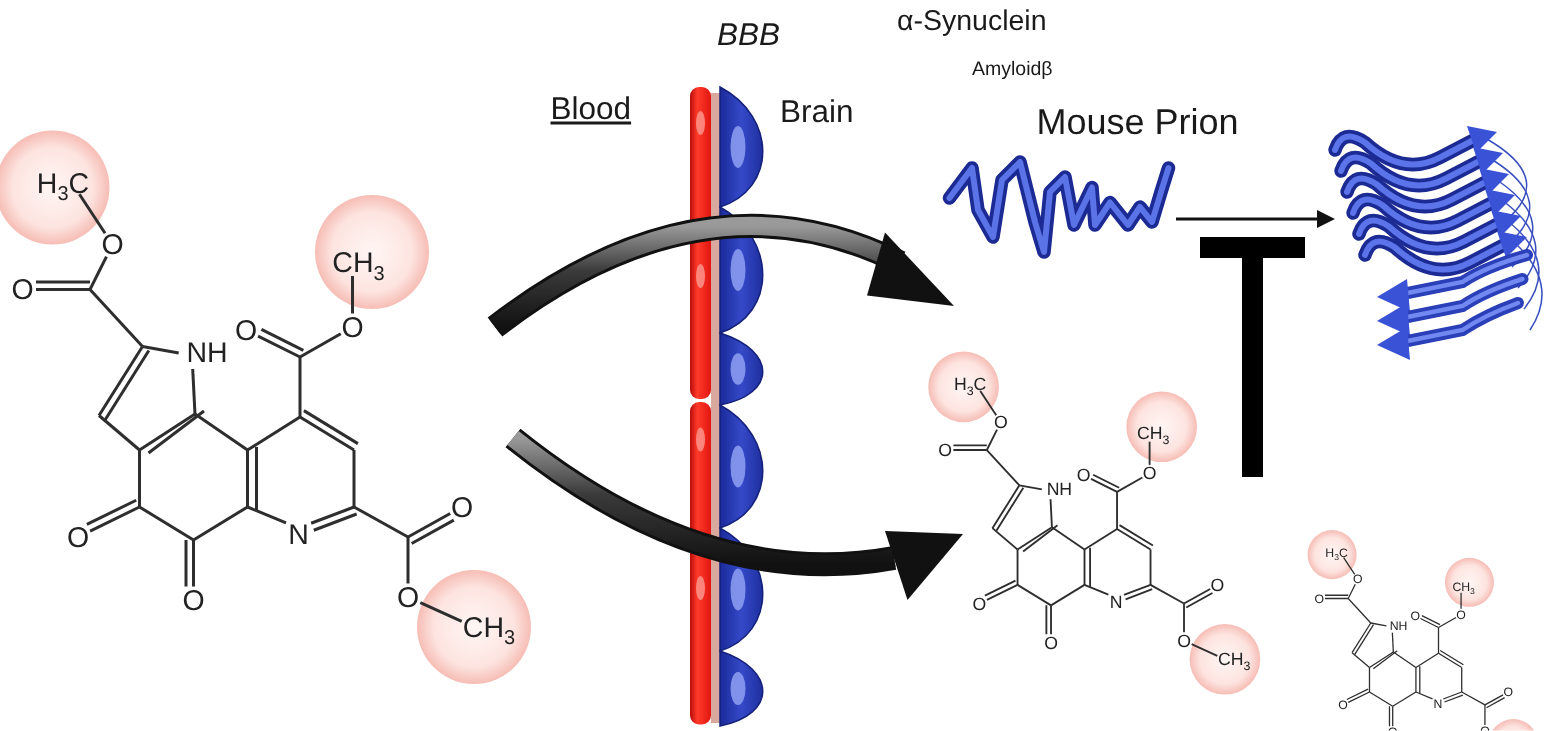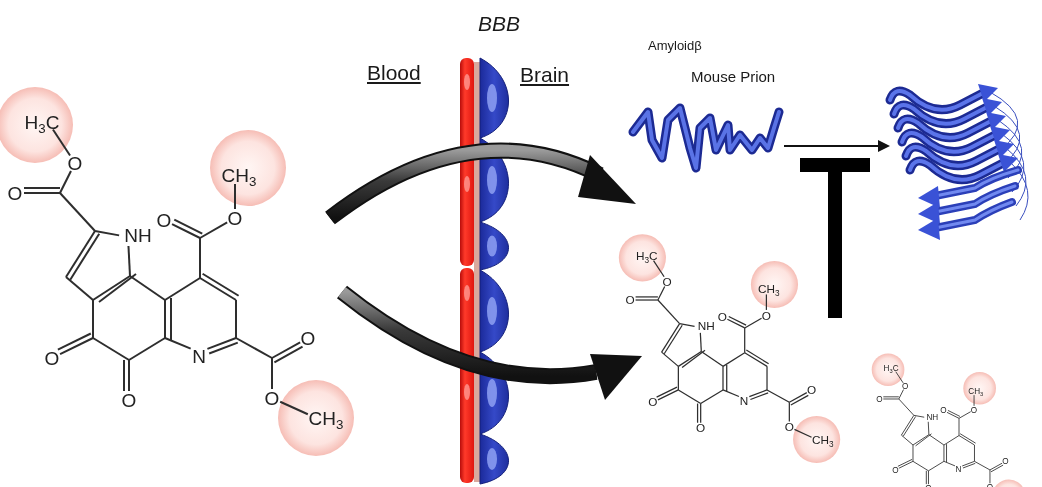--- a/index.html
+++ b/index.html
@@ -2,24 +2,24 @@
 <html><head>
 <meta charset="utf-8">
 <style>
   html, body { margin: 0; padding: 0; background: #ffffff; }
   body { width: 1042px; height: 487px; position: relative; overflow: hidden; font-family: "Liberation Sans", sans-serif; }
   #stage { position: absolute; left: 0; top: 0; width: 1042px; height: 487px; }
   .lbl { position: absolute; color: #1a1a1a; white-space: nowrap; font-family: "Liberation Sans", sans-serif; }
   .title { left: 14px; top: 28px; font-size: 24px; font-weight: bold; letter-spacing: 0.2px; }
   .bbb { left: 444px; top: 12px; font-size: 21px; font-style: italic; margin-left: 34px; }
   .blood { left: 367px; top: 61px; font-size: 21px; text-decoration: underline; }
-  .brain { left: 520px; top: 63px; font-size: 21px; text-decoration: underline; }
+  .brain { left: 520px; top: 63px; font-size: 21px; }
   .prot1 { left: 598px; top: 4px; font-size: 19px; }
   .prot2 { left: 648px; top: 38px; font-size: 13px; }
-  .prot3 { left: 691px; top: 68px; font-size: 15px; }
+  .prot3 { left: 691px; top: 68px; font-size: 24px; }
   svg text { font-family: "Liberation Sans", sans-serif; }
 </style>
 </head>
 <body>
 
 <div id="stage">
   <svg id="svg" width="1042" height="487" viewBox="0 0 1042 487">
     <defs>
       <radialGradient id="hlGrad" cx="50%" cy="50%" r="50%">
         <stop offset="0%" stop-color="#fff6f4"></stop>
@@ -345,15 +345,16 @@
         <text x="989.96" y="489.9995" font-size="8.17" text-anchor="middle" fill="#222">O</text>
         <text x="891.06" y="371.3195" font-size="8.17" text-anchor="middle" fill="#222"><tspan>H</tspan><tspan font-size="5.718999999999999" dy="2.0425">3</tspan><tspan dy="-2.0425">C</tspan></text>
         <text x="975.77" y="394.1095" font-size="8.17" text-anchor="middle" fill="#222"><tspan>CH</tspan><tspan font-size="5.718999999999999" dy="2.0425">3</tspan></text>
         <text x="1013.18" y="498.59950000000003" font-size="8.17" text-anchor="middle" fill="#222"><tspan>CH</tspan><tspan font-size="5.718999999999999" dy="2.0425">3</tspan></text>
       </g>
   </svg>
 
   <div class="lbl bbb">BBB</div>
   <div class="lbl blood">Blood</div>
   <div class="lbl brain">Brain</div>
+  <div class="lbl prot1">α-Synuclein</div>
   <div class="lbl prot2">Amyloidβ</div>
   <div class="lbl prot3">Mouse Prion</div>
 </div>
 
 </body></html>

